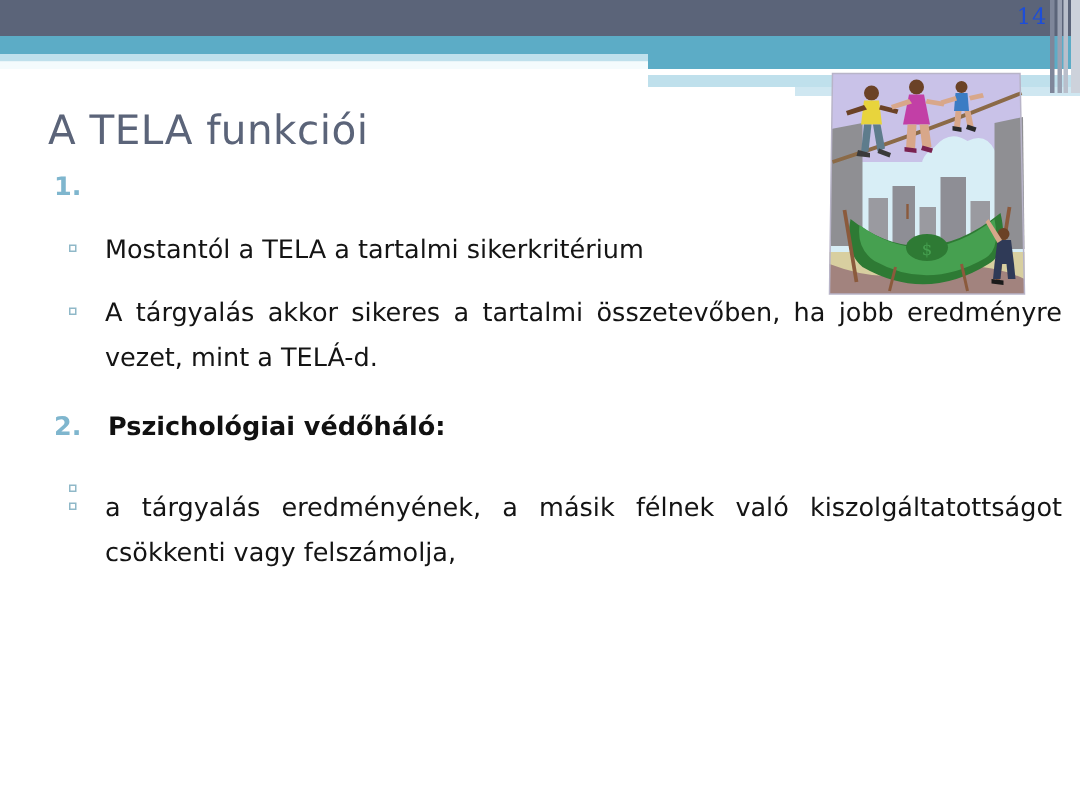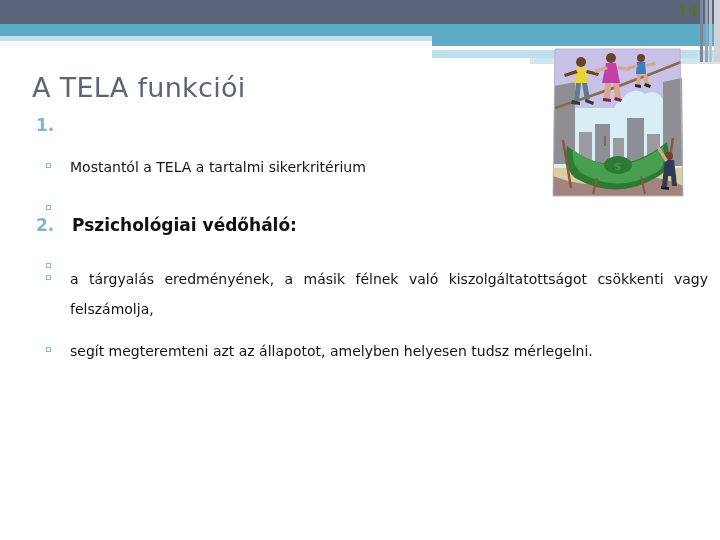--- a/index.html
+++ b/index.html
@@ -96,21 +96,21 @@
   }
   .vstripe.s1 { left: 700px; background: #7E869A; }
   .vstripe.s2 { left: 705px; background: #9AA1B2; }
   .vstripe.s3 { left: 709px; background: #B9BFCB; }
   .vstripe.s4 { left: 714px; background: #CDD2DB; width: 6px;}
 
   #page-number {
     position: absolute;
     right: 22px;
     top: 2px;
-    color: #4d7c0f;
+    color: #1d4ed8;
     font-family: "DejaVu Serif", serif;
     font-size: 15px;
     letter-spacing: 0.5px;
     z-index: 6;
   }
 
   
   #slide-title {
     position: absolute;
     left: 32px;
@@ -158,21 +158,21 @@
     font-weight: bold;
     font-size: 17px;
     text-align: left;
   }
 
   .level2 {
     position: relative;
     margin: 0 0 4px 0;
     padding-left: 70px;
     padding-right: 12px;
-    font-size: 14px;
+    font-size: 17px;
     color: #141414;
     line-height: 30px;
     text-align: justify;
   }
   .level2 .sqbullet {
     position: absolute;
     left: 46px;
     top: 11px;
     width: 5px;
     height: 5px;
@@ -297,20 +297,21 @@
 
   <div class="level2 nowrap-line">
     <span class="sqbullet"></span>
     <span class="txt">Mostantól a TELA  a tartalmi sikerkritérium</span>
   </div>
 
   <div class="gap-sm"></div>
 
   <div class="level2">
     <span class="sqbullet"></span>
+    <span class="txt">A tárgyalás akkor sikeres a tartalmi összetevőben, ha jobb eredményre vezet, mint a TELÁ-d.</span>
   </div>
 
   <div class="gap-md"></div>
 
   <div class="level1">
     <span class="num">2.</span>
     <span>Pszichológiai védőháló:</span>
   </div>
 
   <div class="gap-sm"></div>
@@ -321,18 +322,14 @@
 
   <div class="gap-sm"></div>
 
   <div class="level2">
     <span class="sqbullet"></span>
     <span class="txt">a tárgyalás eredményének, a másik félnek való kiszolgáltatottságot csökkenti vagy felszámolja,</span>
   </div>
 
   <div class="gap-sm"></div>
 
-  <div class="level2">
-    <span class="sqbullet"></span>
-    <span class="txt">segít megteremteni azt az állapotot, amelyben helyesen tudsz mérlegelni.</span>
-  </div>
 
 </div>
 
 </body></html>

